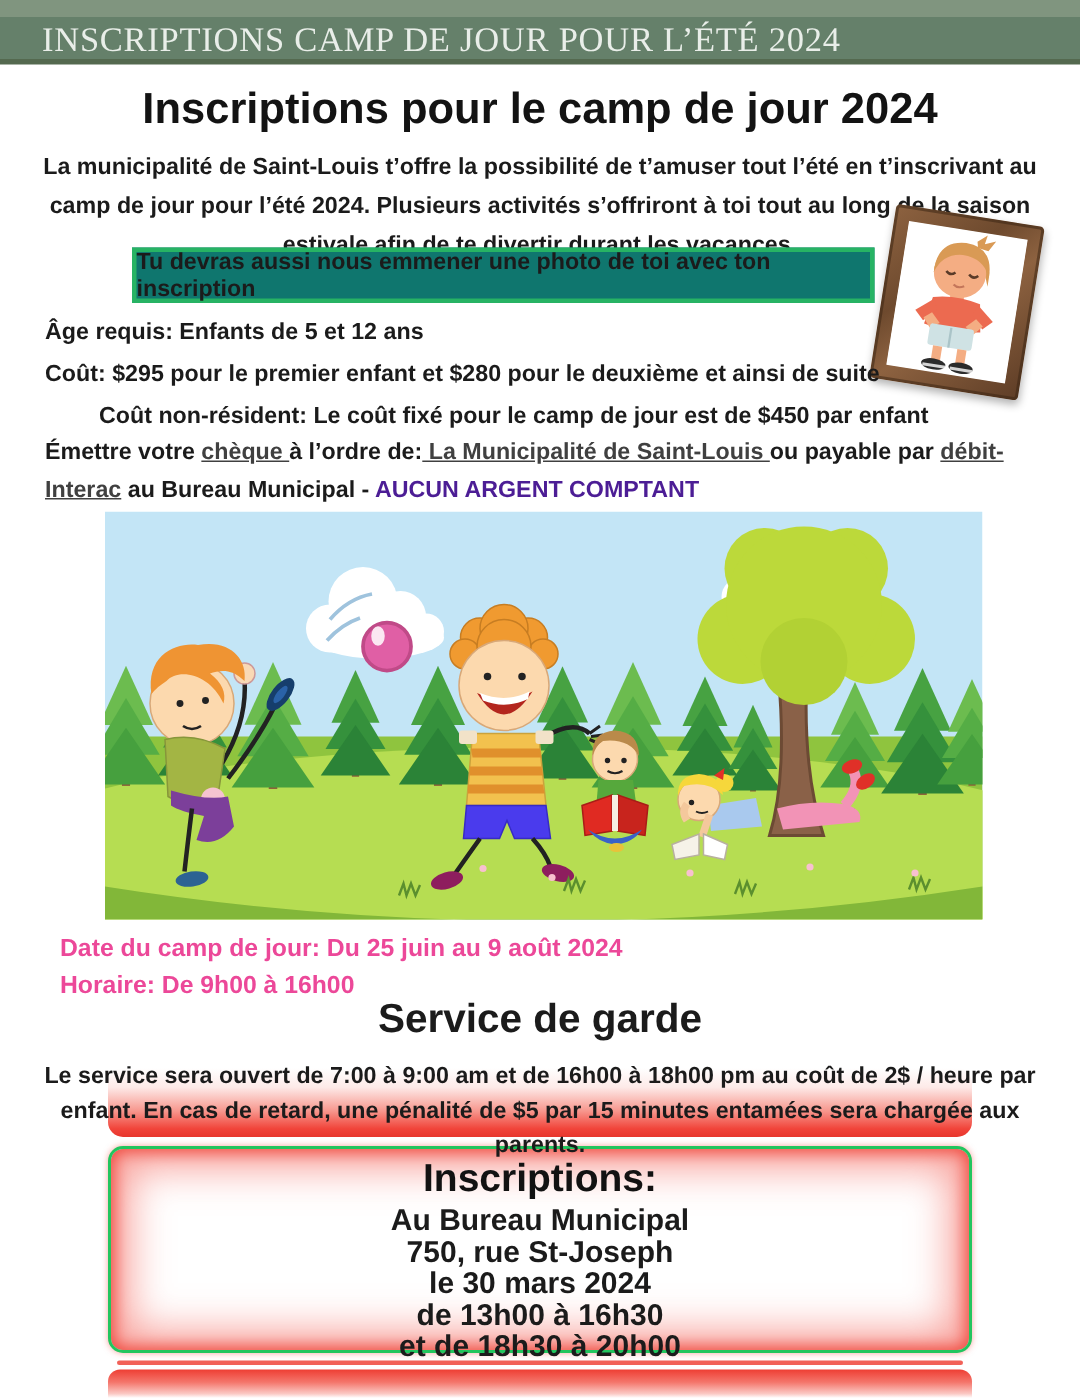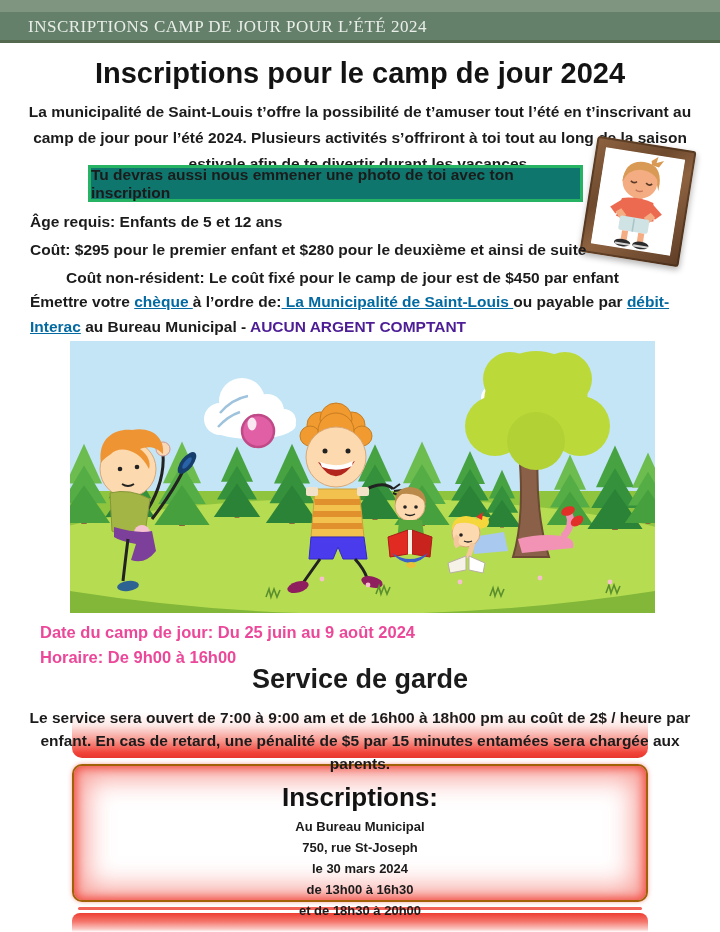--- a/index.html
+++ b/index.html
@@ -15,21 +15,21 @@
 
   
   .topbar {
     left:0; top:0; width:720px; height:43px;
     background:linear-gradient(180deg,#80957f 0%,#80957f 27%,#65806a 27%,#65806a 92%,#54694f 92%,#54694f 100%);
     display:flex; align-items:center;
     padding:11px 0 0 28px;
   }
   .topbar-title {
     font-family:"Liberation Serif", serif;
-    font-size:17px; color:#e9eee9; letter-spacing:.5px; font-weight:500;
+    font-size:23px; color:#e9eee9; letter-spacing:.5px; font-weight:500;
   }
 
   .page-title {
     left:0; top:57px; width:720px; text-align:center;
     font-size:29px; font-weight:bold; color:#131313;
   }
   .intro {
     left:18px; top:99px; width:684px; text-align:center;
     font-size:15.5px; font-weight:bold; line-height:26px;
   }
@@ -53,21 +53,21 @@
 
   .detail-line { left:30px; font-size:15.5px; font-weight:bold; }
   .line-age  { top:213px; }
   .line-cost { top:241px; }
   .line-nonres { top:269px;margin-left:36px; }
 
   .payment {
     left:30px; top:289px; width:666px;
     font-size:15.5px; font-weight:bold; line-height:25px;
   }
-  .green-link { color:#0369a1; text-decoration:underline; cursor:pointer; }
+  .green-link { color:#404040; text-decoration:underline; cursor:pointer; }
   .red-warning { color:#4c1d95; }
 
   .scene { left:70px; top:341px; width:585px; height:272px; display:block; }
 
   .schedule-line { left:40px; color:#ec4899; font-size:16.5px; font-weight:bold; }
   .line-date  { top:623px; }
   .line-hours { top:648px; }
 
   .daycare-title {
     left:0; top:664px; width:720px; text-align:center;
@@ -80,26 +80,26 @@
   }
 
   .red-band-top {
     left:72px; top:712px; width:576px; height:46px;
     border-radius:10px; z-index:1;
     background:linear-gradient(180deg,#ffffff 0%,#fdeae8 28%,#f7978e 62%,#f1443a 88%,#e7362d 100%);
   }
   .reg-box {
     left:72px; top:764px; width:576px; height:138px;
     border-radius:10px; background:#ffffff;
-    border:2px solid #a16207;
+    border:2px solid #22c55e;
     box-shadow:inset 0 0 10px 2px #f04b40, inset 0 0 26px 13px rgba(243,85,74,.55), 0 0 4px rgba(241,72,62,.5);
-    z-index:2; text-align:center; padding-top:16px;
+    z-index:2; text-align:center; padding-top:4px;
   }
   .reg-title { font-size:26px; font-weight:bold; color:#121212; }
-  .reg-line  { display:block; font-size:13px; font-weight:bold; line-height:21px; }
+  .reg-line  { display:block; font-size:20px; font-weight:bold; line-height:21px; }
   .reg-lines { margin-top:3px; }
 
   .red-line-sep {
     left:78px; top:907px; width:564px; height:3px;
     background:#f26158; border-radius:2px;
   }
   .red-band-bottom {
     left:72px; top:913px; width:576px; height:19px;
     border-radius:8px 8px 0 0;
     background:linear-gradient(180deg,#ee3e33 0%,#f4766c 45%,#fbc9c4 85%,#ffffff 100%);

